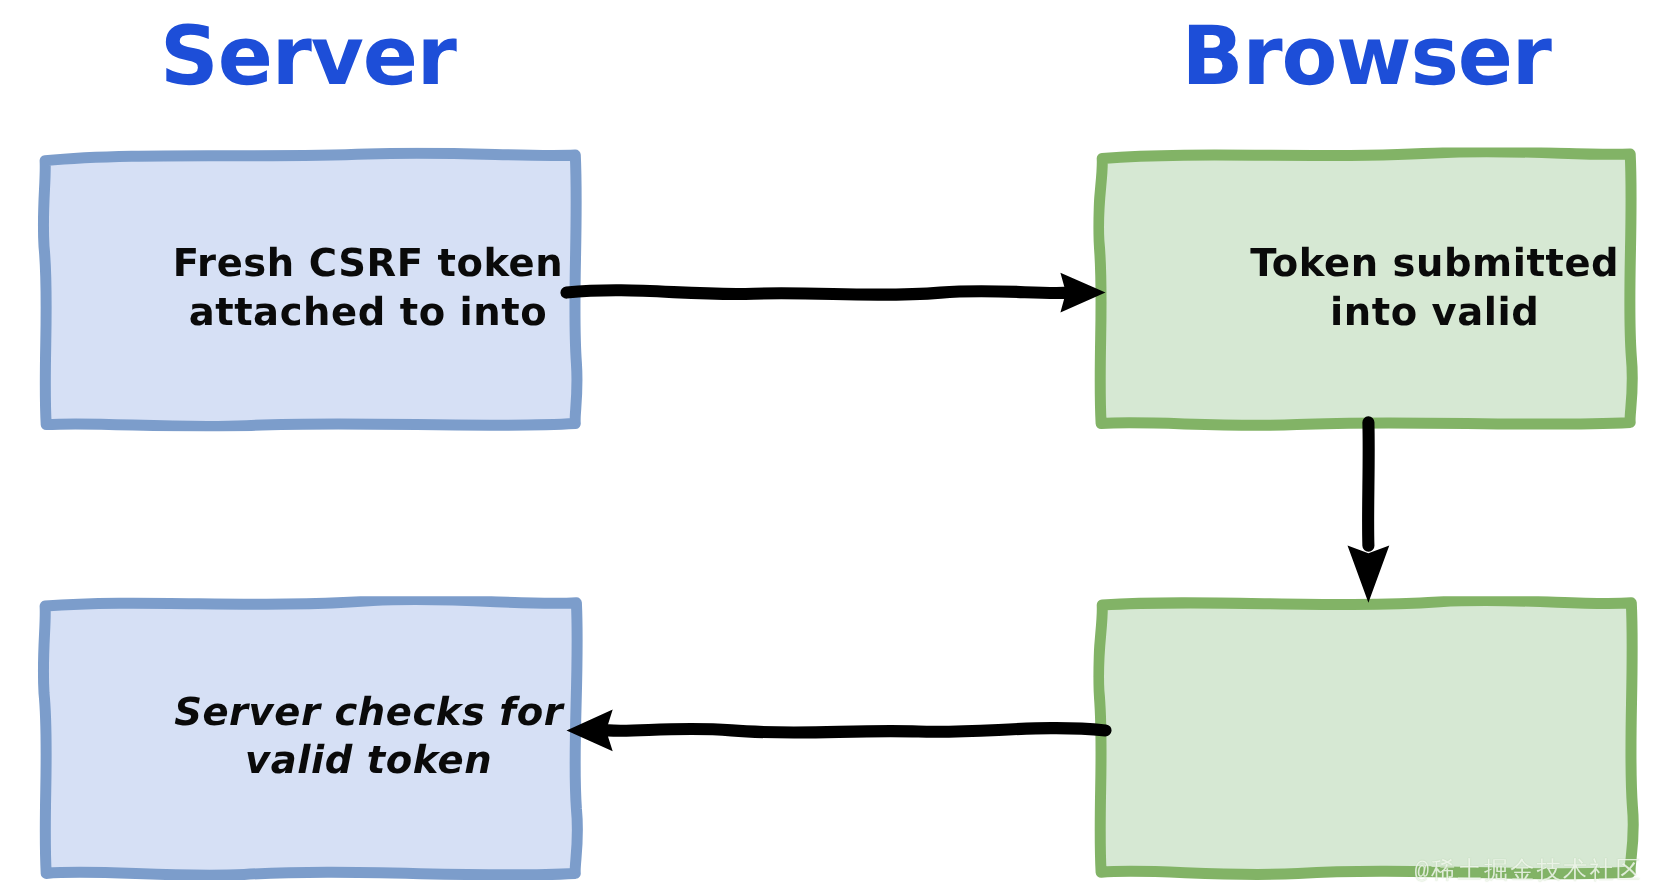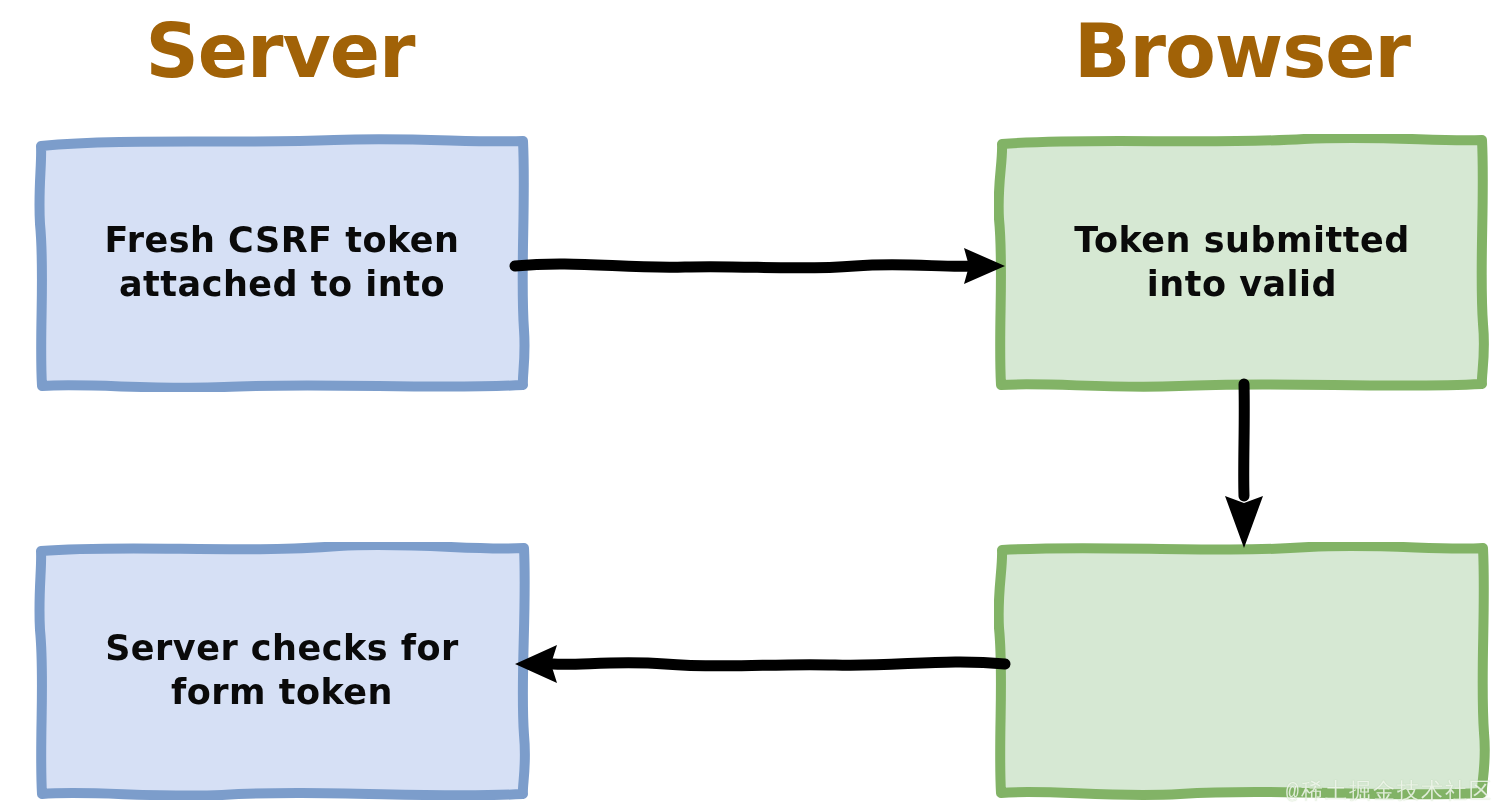--- a/index.html
+++ b/index.html
@@ -17,34 +17,34 @@
     height: 812px;
     background: #ffffff;
     overflow: hidden;
   }
   .col-title {
     position: absolute;
     font-family: "DejaVu Sans", sans-serif;
     font-weight: 700;
     font-size: 74px;
     line-height: 1;
-    color: #a16207;
+    color: #1d4ed8;
     text-align: center;
     letter-spacing: -1px;
     white-space: nowrap;
   }
   #title-server  { left: 0px;   top: 14px; width: 560px; }
   #title-browser { left: 962px; top: 14px; width: 560px; }
 
   .node {
     position: absolute;
     box-sizing: border-box;
     display: flex;
     align-items: center;
-    justify-content: center;
+    justify-content: flex-end;
     text-align: center;
     padding: 8px 18px;
   }
   .node .node-label {
     font-family: "DejaVu Sans", sans-serif;
     font-weight: 600;
     font-size: 35px;
     line-height: 1.25;
     color: #0a0a0a;
     letter-spacing: 0.5px;
@@ -52,21 +52,21 @@
   .node .sketch {
     position: absolute;
     left: 0; top: 0;
     width: 100%; height: 100%;
     pointer-events: none;
   }
   .node .node-label { position: relative; z-index: 2; }
 
   #node-server-token   { left: 34px;  top: 134px; width: 496px; height: 258px; }
   #node-browser-embed  { left: 994px; top: 134px; width: 496px; height: 258px; }
-  #node-server-check   { left: 34px;  top: 542px; width: 496px; height: 258px; }
+  #node-server-check   { left: 34px;  top: 542px; width: 496px; height: 258px; font-style: italic; }
   #node-browser-submit { left: 994px; top: 542px; width: 496px; height: 258px; }
 
   .edge {
     position: absolute;
     pointer-events: none;
   }
   #edge-token-to-browser { left: 505px; top: 235px;  width: 510px; height: 65px; }
   #edge-embed-to-submit  { left: 1195px; top: 378px; width: 100px; height: 175px; }
   #edge-submit-to-server { left: 505px; top: 632px;  width: 510px; height: 65px; }
 
@@ -119,21 +119,21 @@
 
   <div class="node" id="node-server-check">
     <svg class="sketch" viewBox="0 0 496 258" preserveAspectRatio="none">
       <path d="M7,9 C95,2 205,12 305,4 C382,0 442,9 490,6
                C493,68 486,138 490,193 C493,224 488,244 489,252
                C398,257 288,247 188,253 C118,256 54,248 8,252
                C5,198 11,138 6,88 C4,52 8,26 7,9 Z" fill="#D6E0F5" stroke="#7C9DCB" stroke-width="10" stroke-linejoin="round"></path>
     </svg>
     <div class="node-label">
       <span>Server checks for</span><br>
-      <span>form token</span>
+      <span>valid token</span>
     </div>
   </div>
 
   <div class="node" id="node-browser-submit">
     <svg class="sketch" viewBox="0 0 496 258" preserveAspectRatio="none">
       <path d="M8,8 C105,2 215,12 315,5 C388,1 446,9 489,6
                C492,66 486,136 490,191 C493,223 487,243 488,251
                C396,256 286,246 186,252 C116,256 52,247 7,251
                C4,196 10,136 5,86 C3,50 9,26 8,8 Z" fill="#D6E8D3" stroke="#82B366" stroke-width="10" stroke-linejoin="round"></path>
     </svg>

